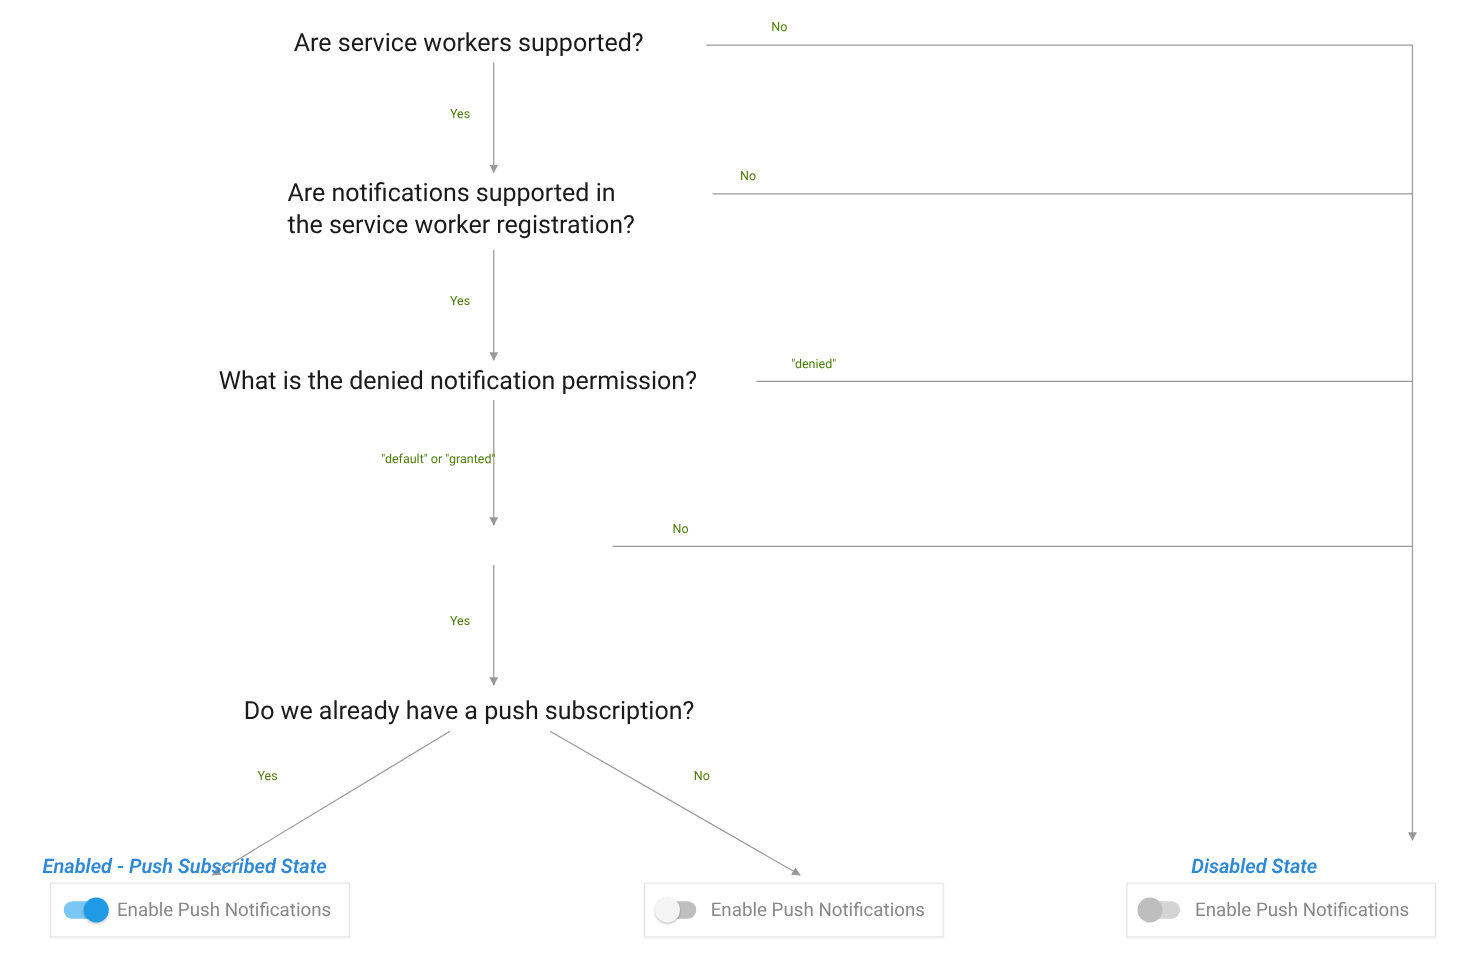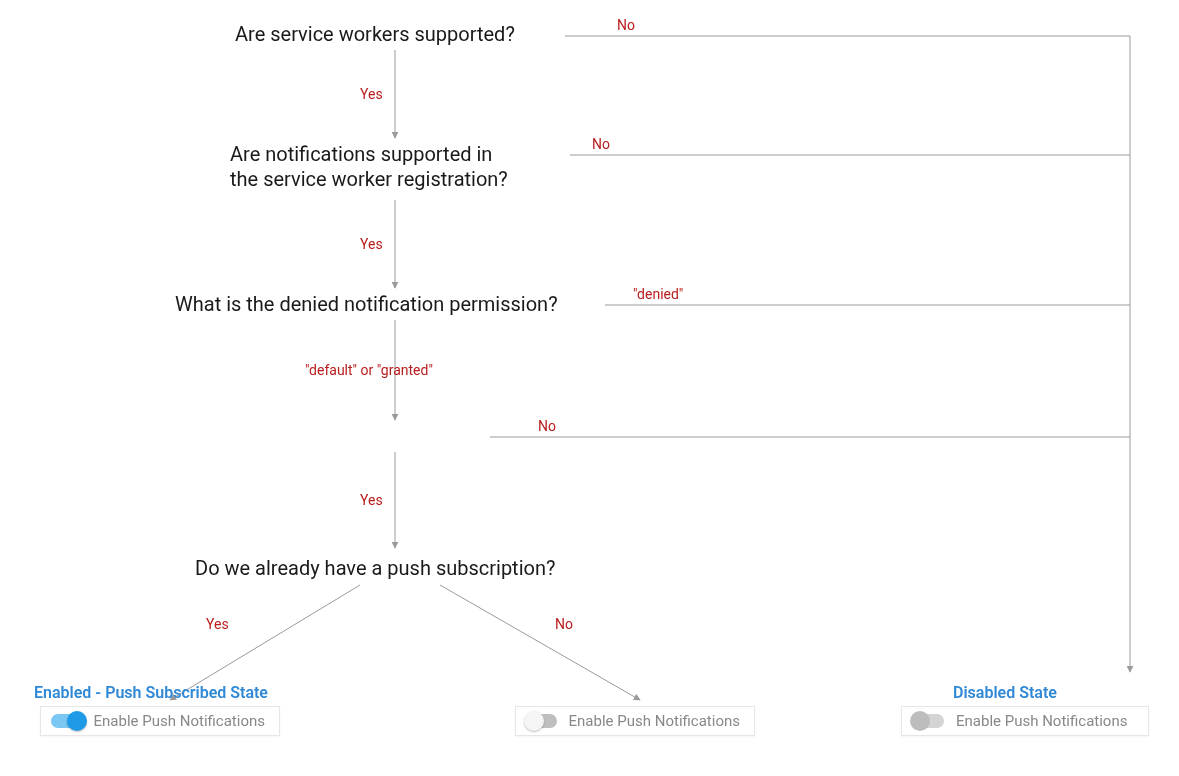--- a/index.html
+++ b/index.html
@@ -1,20 +1,20 @@
 <!DOCTYPE html>
 <html><head>
 <meta charset="utf-8">
 <style>
   html,body{margin:0;padding:0;background:#fff;font-family:-apple-system,BlinkMacSystemFont,"Segoe UI",Roboto,Helvetica,Arial,sans-serif;color:#1a1a1a}
   .canvas{position:relative;width:1179px;height:776px}
   .node{position:absolute;font-size:20px;line-height:1.25;text-align:left;color:#1a1a1a}
-  .edge-label{position:absolute;font-size:14px;color:#b91c1c}
-  .state-title{position:absolute;font-weight:600;color:#2f89d6;font-size:16px}
-  .state-card{position:absolute;background:#fff;border:1px solid #e6e6e6;box-shadow:0 1px 2px rgba(0,0,0,.05);display:flex;align-items:center;padding:6px 14px 6px 10px;height:30px;box-sizing:border-box}
+  .edge-label{position:absolute;font-size:10px;color:#4d7c0f}
+  .state-title{position:absolute;font-style:italic;font-weight:600;color:#2f89d6;font-size:16px}
+  .state-card{position:absolute;background:#fff;border:1px solid #e6e6e6;box-shadow:0 1px 2px rgba(0,0,0,.05);display:flex;align-items:center;padding:6px 14px 6px 10px;height:44px;box-sizing:border-box}
   .state-card .label{color:#888;font-size:15px;margin-left:12px;white-space:nowrap}
   .toggle-track{width:32px;height:14px;border-radius:14px;position:relative}
   .toggle-knob{position:absolute;top:50%;transform:translateY(-50%);width:20px;height:20px;border-radius:50%;box-shadow:0 1px 2px rgba(0,0,0,.25)}
   .t-on .toggle-track{background:#79c7f2}
   .t-on .toggle-knob{left:16px;background:#1e9ae6}
   .t-off .toggle-track{background:#bfbfbf}
   .t-off .toggle-knob{left:-2px;background:#f5f5f5}
   .t-dis .toggle-track{background:#d4d4d4}
   .t-dis .toggle-knob{left:-2px;background:#bdbdbd;box-shadow:none}
   svg.lines{position:absolute;left:0;top:0;width:1179px;height:776px;pointer-events:none}

